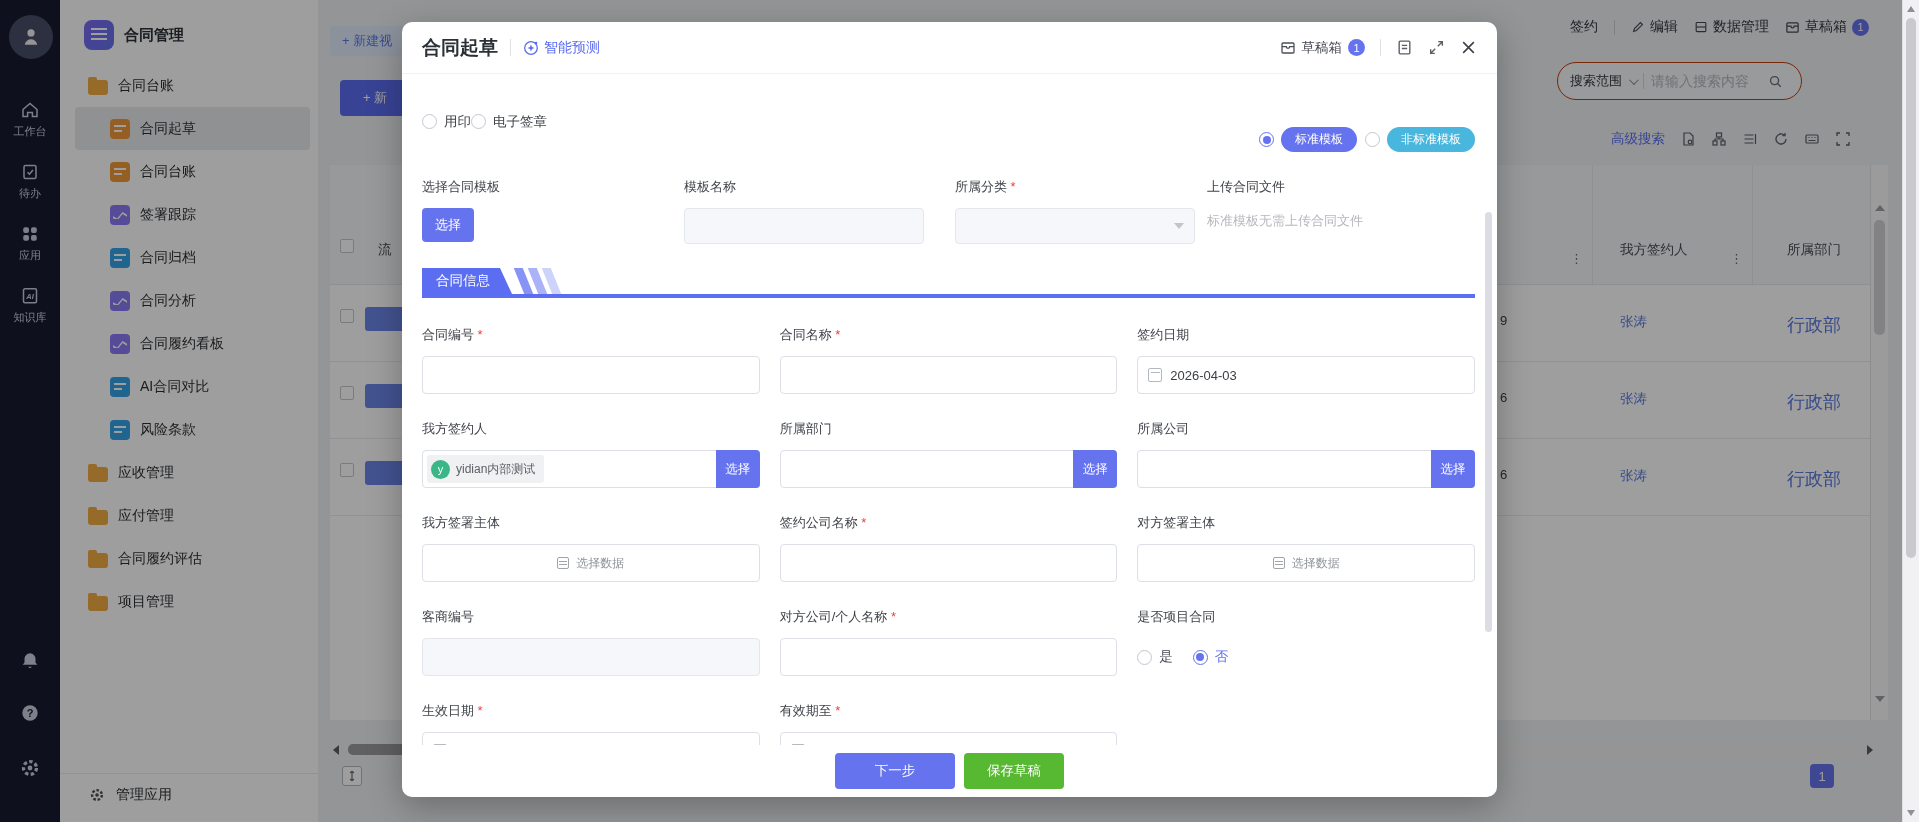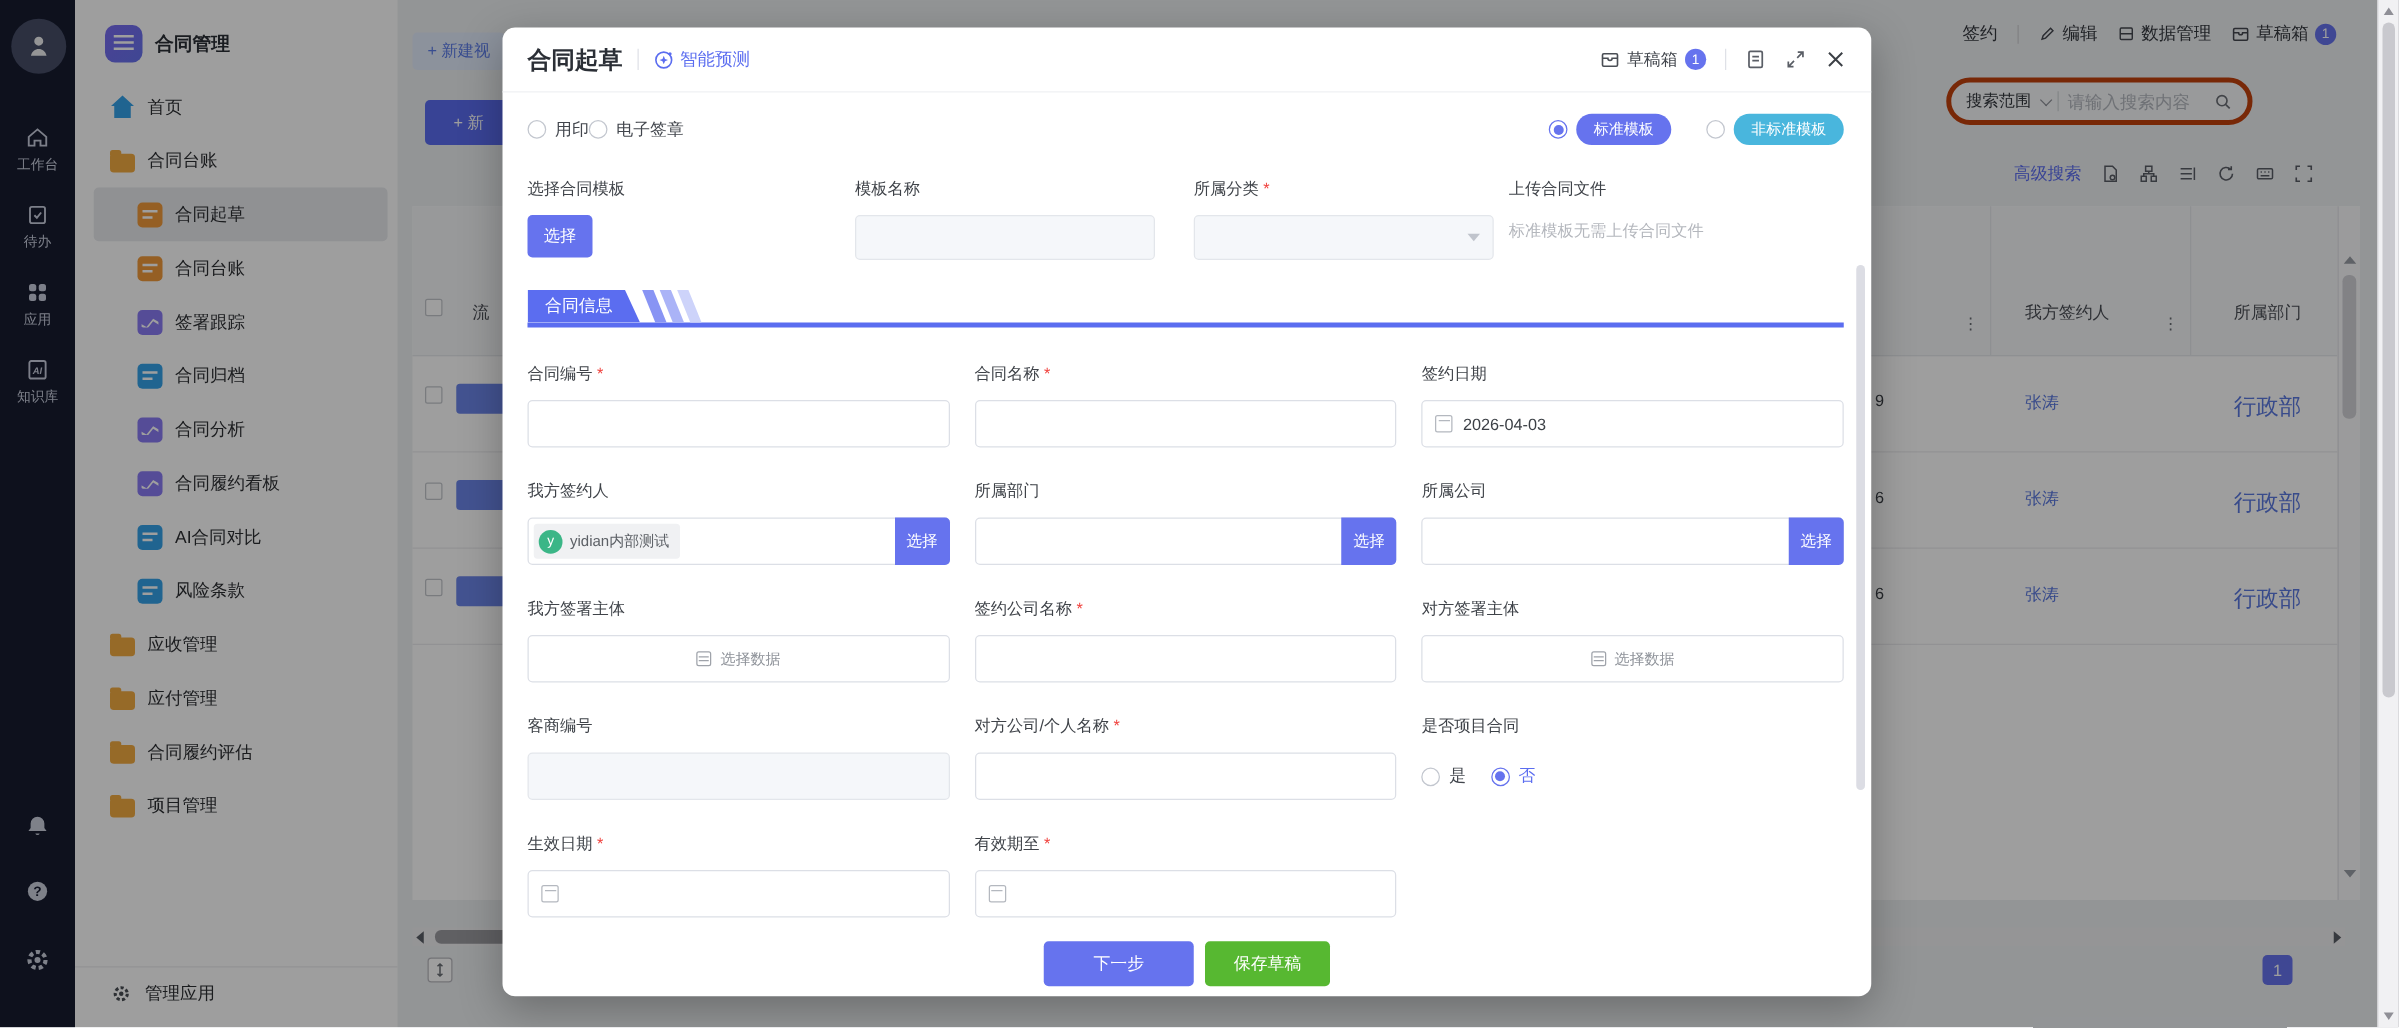--- a/index.html
+++ b/index.html
@@ -45,21 +45,21 @@
   .sb-manage { display:flex; align-items:center; gap:10px; font-size:14px; color:#2d2f33; cursor:pointer; }
 
   
   .main { position:absolute; left:318px; top:0; width:1601px; height:822px; background:#eef0f3; z-index:5; }
   .ghost-btn { position:absolute; left:12px; top:26px; height:30px; padding:0 12px; background:#e3ecfc; color:#5b7ce8; font-size:13px; border-radius:4px; display:flex; align-items:center; }
   .solid-btn { position:absolute; left:22px; top:80px; width:70px; height:36px; background:#5b6df0; color:#fff; font-size:13px; border-radius:4px; display:flex; align-items:center; justify-content:center; }
   .top-toolbar { position:absolute; right:50px; top:18px; display:flex; align-items:center; gap:16px; font-size:14px; color:#33373d; }
   .tb-item { display:flex; align-items:center; gap:5px; cursor:pointer; }
   .tb-divider { width:1px; height:15px; background:#cfcfd4; }
   .tb-badge { width:17px; height:17px; border-radius:50%; background:#6673ee; color:#fff; font-size:11px; display:flex; align-items:center; justify-content:center; }
-  .search-bar { position:absolute; right:117px; top:62px; width:245px; height:38px; border:4px solid #c2410c; border-radius:19px; background:#f7f8fa; display:flex; align-items:center; padding:0 12px; gap:7px; font-size:13px; color:#33373d; }
+  .search-bar { position:absolute; right:117px; top:62px; width:245px; height:38px; border:1px solid #c2410c; border-radius:19px; background:#f7f8fa; display:flex; align-items:center; padding:0 12px; gap:7px; font-size:13px; color:#33373d; }
   .search-bar .chev { width:7px; height:7px; border-right:1.5px solid #8a8e96; border-bottom:1.5px solid #8a8e96; transform:rotate(45deg) translateY(-2px); }
   .search-bar .sdiv { width:1px; height:16px; background:#d4d7dc; }
   .search-bar input { border:none; outline:none; background:transparent; width:110px; font-size:14px; }
   .search-bar input::placeholder { color:#b4b8bf; }
   .adv-row { position:absolute; right:68px; top:130px; display:flex; align-items:center; gap:15px; }
   .adv-link { color:#5b6df0; font-size:13.5px; cursor:pointer; }
   .adv-row svg { cursor:pointer; }
   .btable { position:absolute; left:12px; top:165px; width:1558px; height:555px; background:#fff; }
   .bt-head { position:absolute; left:0; top:0; right:18px; height:120px; background:#f6f7f9; border-bottom:1px solid #e6e8ec; }
   .bt-colline { position:absolute; top:0; bottom:0; width:1px; background:#e6e8ec; }
@@ -94,21 +94,21 @@
   .m-ai { display:flex; align-items:center; gap:5px; color:#5b6df0; font-size:14px; cursor:pointer; }
   .m-right { margin-left:auto; display:flex; align-items:center; gap:15px; }
   .m-drafts { display:flex; align-items:center; gap:6px; font-size:13.5px; color:#42464d; cursor:pointer; }
   .m-badge { width:17px; height:17px; border-radius:50%; background:#6673ee; color:#fff; font-size:11px; display:flex; align-items:center; justify-content:center; }
   .m-vdiv { width:1px; height:17px; background:#dfe1e7; }
   .m-ic { cursor:pointer; display:flex; }
   .m-body { position:absolute; left:0; right:0; top:52px; bottom:52px; padding:17px 22px 0 20px; overflow:hidden; }
   .radio-row { display:flex; align-items:center; }
   .r-item { display:flex; align-items:center; gap:7px; font-size:13.5px; color:#42464d; cursor:pointer; }
   .radio-row .left { display:flex; }
-  .radio-row .right { margin-left:auto; display:flex; gap:28px; align-items:flex-end; }
+  .radio-row .right { margin-left:auto; display:flex; gap:8px; align-items:flex-end;margin-top:36px; }
   .rdo { width:15px; height:15px; border:1px solid #c3c7cf; border-radius:50%; background:#fff; position:relative; flex:none; }
   .rdo.on { border-color:#6673ee; }
   .rdo.on::before { content:""; position:absolute; inset:2.5px; border-radius:50%; background:#6673ee; }
   .pill { color:#fff; font-size:12px; padding:4px 14px; border-radius:13px; }
   .pill.std { background:#6673ee; }
   .pill.nonstd { background:#49b6dd; }
   .tmpl-row { margin-top:26px; display:grid; grid-template-columns:262px 271px 252px 1fr; }
   .lbl { font-size:13px; color:#3f4349; }
   .req::after { content:" *"; color:#f0403c; }
   .ctrl { margin-top:12px; }
@@ -212,24 +212,20 @@
     </div>
   </div>
 
   <div class="sidebar">
     <div class="sb-head">
       <div class="sb-appicon"></div>
       <div class="sb-title">合同管理</div>
     </div>
     <div class="side-list">
 
-    <div class="side-item">
-          <span class="si home"></span>
-          <span>首页</span>
-        </div>
         <div class="side-item">
           <span class="si folder"></span>
           <span>合同台账</span>
         </div>
         <div class="side-item indent selected">
           <span class="si doc-orange"></span>
           <span>合同起草</span>
         </div>
         <div class="side-item indent">
           <span class="si doc-orange"></span>

